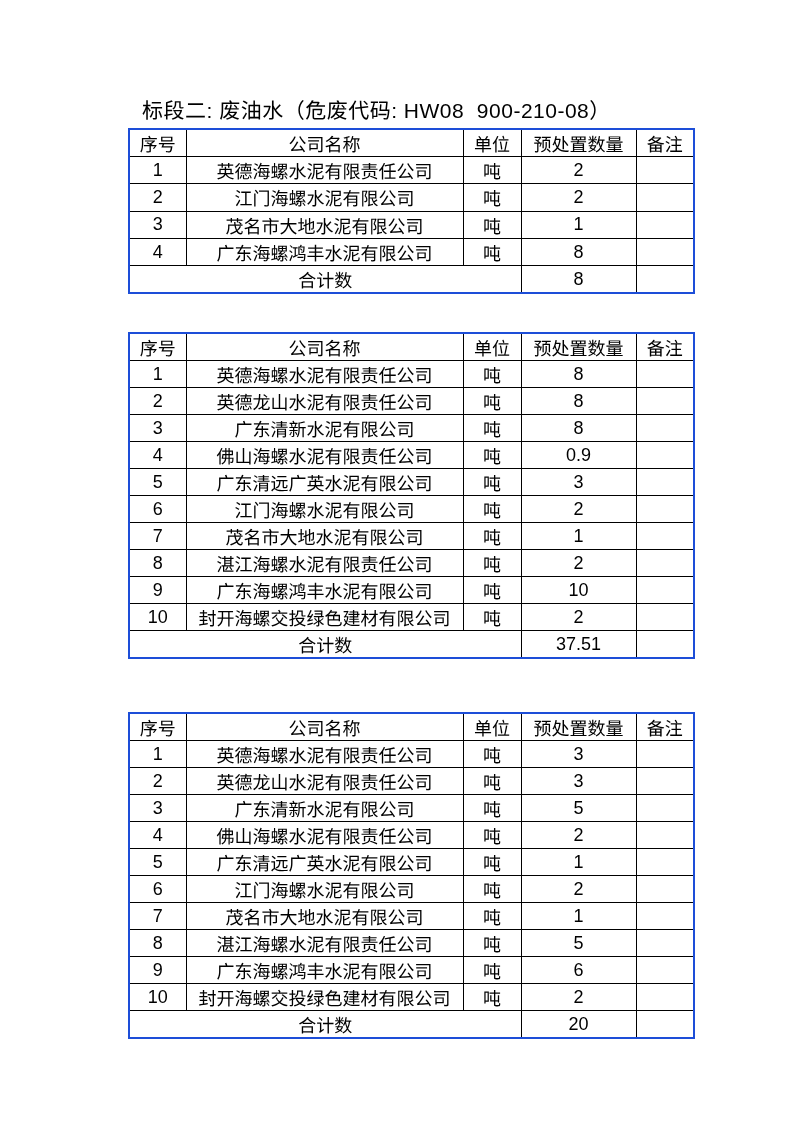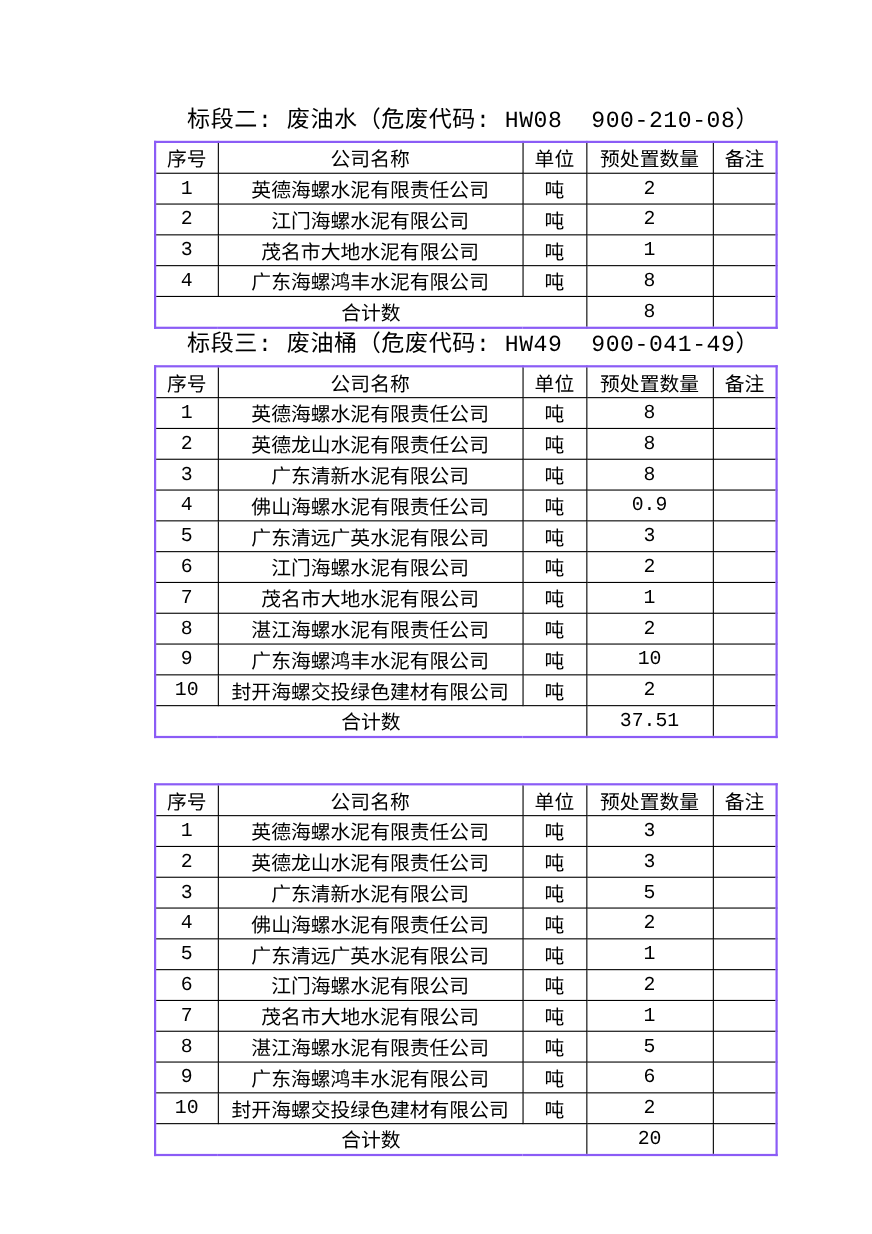--- a/index.html
+++ b/index.html
@@ -6,40 +6,39 @@
     margin: 0;
     padding: 0;
     background: #ffffff;
   }
   .page {
     position: relative;
     width: 706px;
     height: 1122px;
     background: #ffffff;
     color: #000000;
-    font-family: Liberation Mono, monospace;
+    font-family: Liberation Sans, sans-serif;
     overflow: hidden;
-    margin-left: 28px;
   }
   .section-title {
     position: absolute;
     left: 142px;
     font-size: 21px;
     line-height: 30px;
     white-space: pre;
     letter-spacing: 0.5px;
     color: #000000;
   }
   table.bid-table {
     position: absolute;
-    left: 112px;
+    left: 128px;
     width: 565px;
     border-collapse: collapse;
     table-layout: fixed;
-    border: 2px solid #8b5cf6;
+    border: 2px solid #1d4ed8;
   }
   table.bid-table th,
   table.bid-table td {
     border: 1px solid #000000;
     text-align: center;
     vertical-align: middle;
     font-size: 18px;
     font-weight: normal;
     padding: 0;
     white-space: nowrap;
@@ -120,21 +119,20 @@
       </tbody>
     <tfoot>
       <tr>
         <td colspan="3">合计数</td>
         <td>8</td>
         <td></td>
       </tr>
     </tfoot>
   </table>
 
-  <div class="section-title" id="title-2">标段三: 废油桶（危废代码: HW49  900-041-49）</div>
 
   <table class="bid-table" id="table-2">
     <colgroup>
       <col class="c-no">
         <col class="c-name">
         <col class="c-unit">
         <col class="c-qty">
         <col class="c-note">
     </colgroup>
     <thead>

